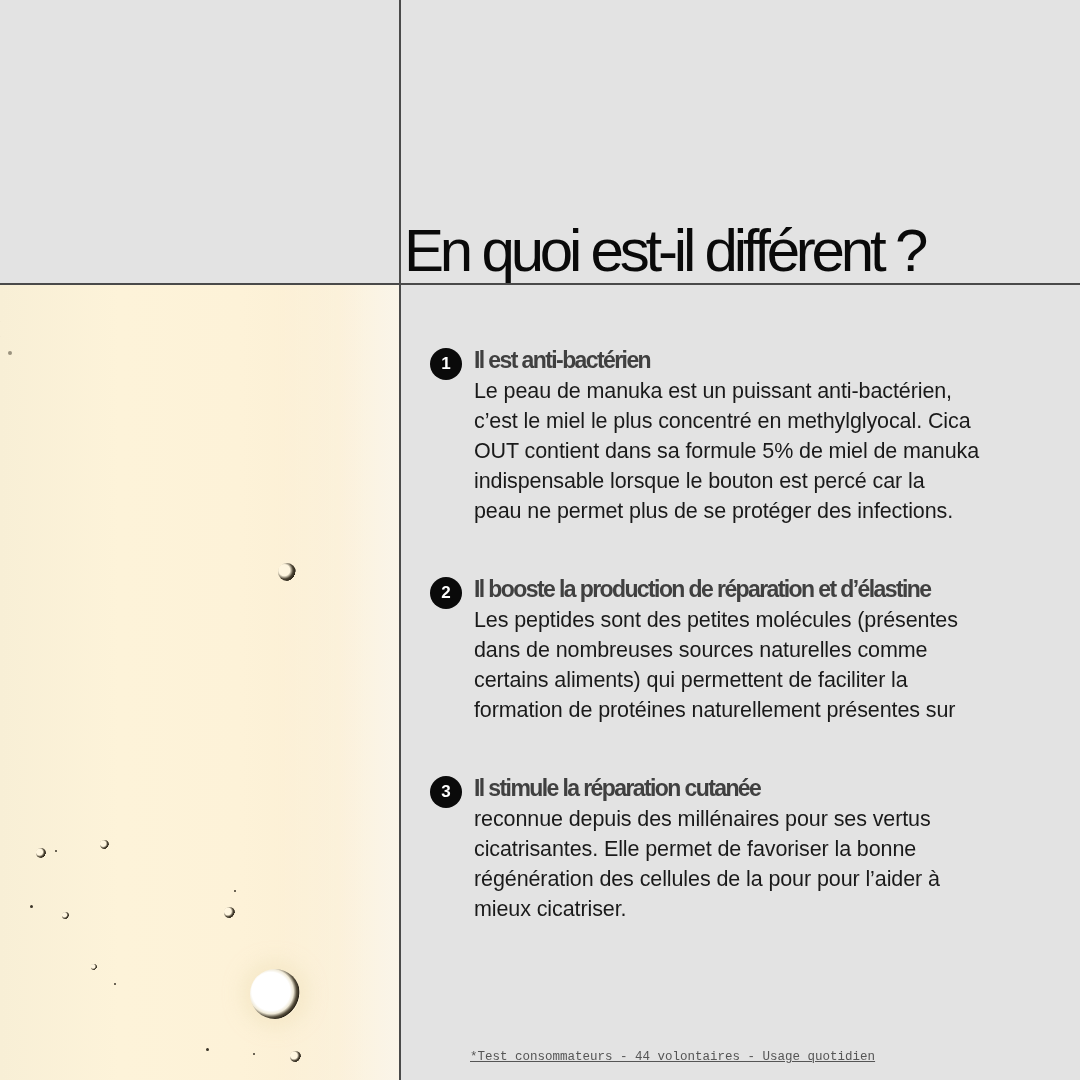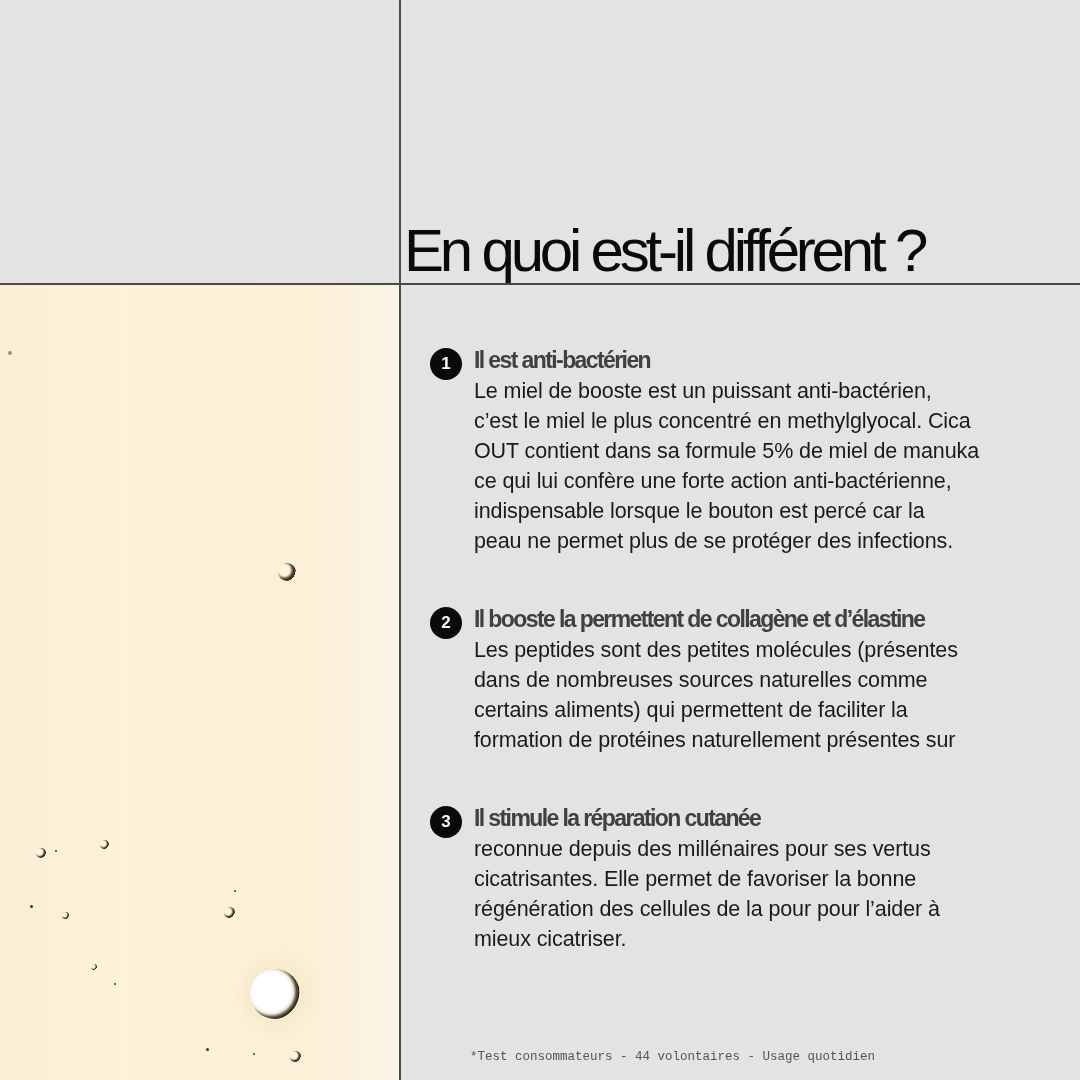--- a/index.html
+++ b/index.html
@@ -48,21 +48,21 @@
     margin: 0; font-size: 23px; font-weight: 700; letter-spacing: -1.6px; color: #404040;
     line-height: 32px; white-space: nowrap;
   }
   .item p {
     margin: 0; font-size: 21.5px; color: #1a1a1a; line-height: 30px; width: 600px;
     letter-spacing: -0.1px;
   }
   .item p span { display: block; white-space: nowrap; }
   .footnote {
     position: absolute; left: 470px; top: 1050px;
-    font-family: "Liberation Mono", monospace; font-size: 12.5px; color: #555555; white-space: nowrap;
+    font-family: "Liberation Mono", monospace; font-size: 12.5px; color: #555555; white-space: nowrap; text-decoration: underline;
   }
 </style>
 </head>
 <body>
 
 <div class="top-left"></div>
 <div class="top-right"></div>
 
 <div class="photo">
   <div class="glow"></div>
@@ -88,31 +88,30 @@
 <div class="vline"></div>
 <div class="hline"></div>
 
 <h1 class="title">En quoi est-il différent ?</h1>
 
 <div class="items">
   <div class="item" style="margin-bottom:47px;">
     <div class="num">1</div>
     <h3>Il est anti-bactérien</h3>
     <p>
-      <span>Le miel de booste est un puissant anti-bactérien,</span>
+      <span>Le peau de manuka est un puissant anti-bactérien,</span>
       <span>c’est le miel le plus concentré en methylglyocal. Cica</span>
       <span>OUT contient dans sa formule 5% de miel de manuka</span>
-      <span>ce qui lui confère une forte action anti-bactérienne,</span>
       <span>indispensable lorsque le bouton est percé car la</span>
       <span>peau ne permet plus de se protéger des infections.</span>
     </p>
   </div>
   <div class="item" style="margin-bottom:47px;">
     <div class="num">2</div>
-    <h3>Il booste la permettent de collagène et d’élastine</h3>
+    <h3>Il booste la production de réparation et d’élastine</h3>
     <p>
       <span>Les peptides sont des petites molécules (présentes</span>
       <span>dans de nombreuses sources naturelles comme</span>
       <span>certains aliments) qui permettent de faciliter la</span>
       <span>formation de protéines naturellement présentes sur</span>
     </p>
   </div>
   <div class="item">
     <div class="num">3</div>
     <h3>Il stimule la réparation cutanée</h3>

